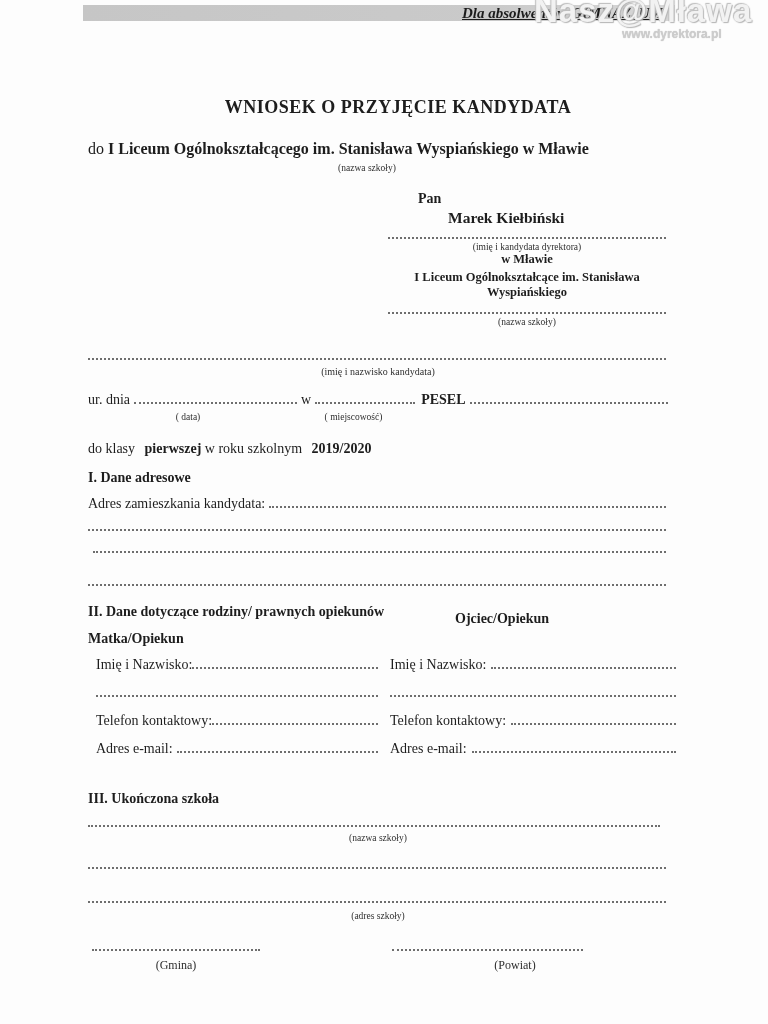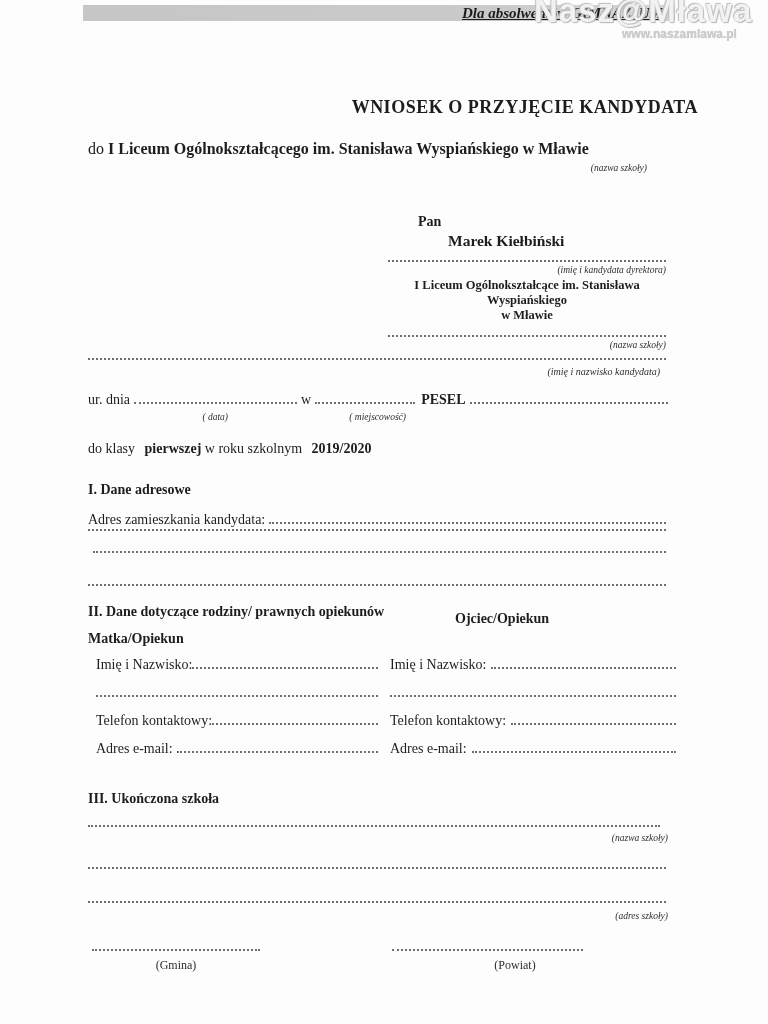--- a/index.html
+++ b/index.html
@@ -19,30 +19,30 @@
     font-style:italic; text-decoration:underline; color:#1c1c1c; white-space:nowrap; }
 
   .wm-brand { left:534px; top:-8px; font-family:"Liberation Sans","DejaVu Sans",sans-serif;
     font-size:33px; font-weight:bold; letter-spacing:1px; color:#f2f2f2;
     text-shadow:-1px -1px 1px #bdbdbd, 1px 1px 1px #b5b5b5, 0 0 2px #cfcfcf;
     white-space:nowrap; }
   .wm-url { left:622px; top:27px; font-family:"Liberation Sans","DejaVu Sans",sans-serif;
     font-size:12px; font-weight:bold; color:#cccccc; text-shadow:0 0 1px #bbbbbb;
     white-space:nowrap; }
 
-  .title { left:98px; top:97px; width:600px; text-align:right;
+  .title { left:98px; top:97px; width:600px; text-align:center;
     font-size:18px; font-weight:bold; letter-spacing:0.5px; }
 
   .school-line { left:88px; top:140px; width:610px; font-size:16px; white-space:nowrap; }
   .school-line b { font-weight:bold; }
 
-  .cap { font-style:italic; font-size:9.5px; color:#2e2e2e; text-align:right; white-space:nowrap; }
+  .cap { font-size:9.5px; color:#2e2e2e; text-align:center; white-space:nowrap; }
   .cap-plain { font-style:normal; font-size:12px; color:#2e2e2e; text-align:center; white-space:nowrap; }
 
-  .addressee { left:388px; top:190px; width:278px;margin-top:23px; }
+  .addressee { left:388px; top:190px; width:278px; }
   .addr-pan { margin-left:30px; font-size:14px; font-weight:bold; line-height:17px; }
   .addr-name { margin-left:60px; font-size:15.5px; font-weight:bold; line-height:18px; margin-top:2px; }
   .addr-school { font-size:12.5px; font-weight:bold; text-align:center; line-height:15px; }
 
   .dot { border-bottom:2px dotted #6e6e6e; height:0; }
   .flexrow { display:flex; align-items:baseline; font-size:14px; }
   .fill { flex:1; border-bottom:2px dotted #6e6e6e; }
   .lbl { white-space:nowrap; }
 
   .born-row { left:88px; top:392px; width:580px; }
@@ -70,43 +70,43 @@
   .cap-powiat { left:440px; top:958px; width:150px; }
 </style>
 </head>
 <body>
 
 <div class="page">
 
   <div class="abs topbar"></div>
   <div class="abs header-note">Dla absolwentów GIMNAZJUM</div>
   <div class="abs wm-brand">Nasz@Mława</div>
-  <div class="abs wm-url">www.naszamlawa.pl</div>
+  <div class="abs wm-url">www.dyrektora.pl</div>
 
   <div class="abs title">WNIOSEK O PRZYJĘCIE KANDYDATA</div>
 
   <div class="abs school-line">
     <span>do</span>
     <b>I Liceum Ogólnokształcącego im. Stanisława Wyspiańskiego w Mławie</b>
   </div>
   <div class="abs cap" style="left:87px; top:163px; width:560px;">(nazwa szkoły)</div>
 
   <div class="abs addressee">
     <div class="addr-pan">Pan</div>
     <div class="addr-name">Marek Kiełbiński</div>
     <div class="dot" style="margin-top:10px;"></div>
     <div class="cap" style="margin-top:3px;">(imię i kandydata dyrektora)</div>
+    <div class="addr-school">w Mławie</div>
     <div class="addr-school" style="margin-top:3px;">I Liceum Ogólnokształcące im. Stanisława Wyspiańskiego</div>
-    <div class="addr-school">w Mławie</div>
     <div class="dot" style="margin-top:12px;"></div>
     <div class="cap" style="margin-top:3px;">(nazwa szkoły)</div>
   </div>
 
   <div class="abs dot" style="left:88px; top:358px; width:578px;"></div>
-  <div class="abs cap" style="left:80px; top:366px; width:580px; font-size:10px;">(imię i nazwisko kandydata)</div>
+  <div class="abs cap" style="left:88px; top:366px; width:580px; font-size:10px;">(imię i nazwisko kandydata)</div>
 
   <div class="abs caps-row">
     <span class="cap cap-data">( data)</span>
     <span class="cap cap-place">( miejscowość)</span>
   </div>
   <div class="abs flexrow born-row">
     <span class="lbl">ur. dnia</span>
     <span class="fill f-date"></span>
     <span class="lbl">w</span>
     <span class="fill f-place"></span>
@@ -114,22 +114,22 @@
     <span class="fill f-pesel"></span>
   </div>
 
   <div class="abs class-row">
     <span>do klasy</span>
     <span class="bold sp">pierwszej</span>
     <span>w roku szkolnym</span>
     <span class="bold sp">2019/2020</span>
   </div>
 
-  <div class="abs heading" style="left:88px; top:470px;margin-top:12px;">I. Dane adresowe</div>
-  <div class="abs flexrow" style="left:88px; top:512px; width:578px;">
+  <div class="abs heading" style="left:88px; top:470px;">I. Dane adresowe</div>
+  <div class="abs flexrow" style="left:88px; top:496px; width:578px;">
     <span class="lbl">Adres zamieszkania kandydata:</span>
     <span class="fill" style="margin-left:4px;"></span>
   </div>
   <div class="abs dot" style="left:88px; top:529px; width:578px;"></div>
   <div class="abs flexrow" style="left:88px; top:551px; width:578px;">
     <span class="fill" style="margin-left:5px;"></span>
   </div>
   <div class="abs dot" style="left:88px; top:584px; width:578px;"></div>
 
   <div class="abs heading" style="left:88px; top:604px;">II. Dane dotyczące rodziny/ prawnych opiekunów</div>

